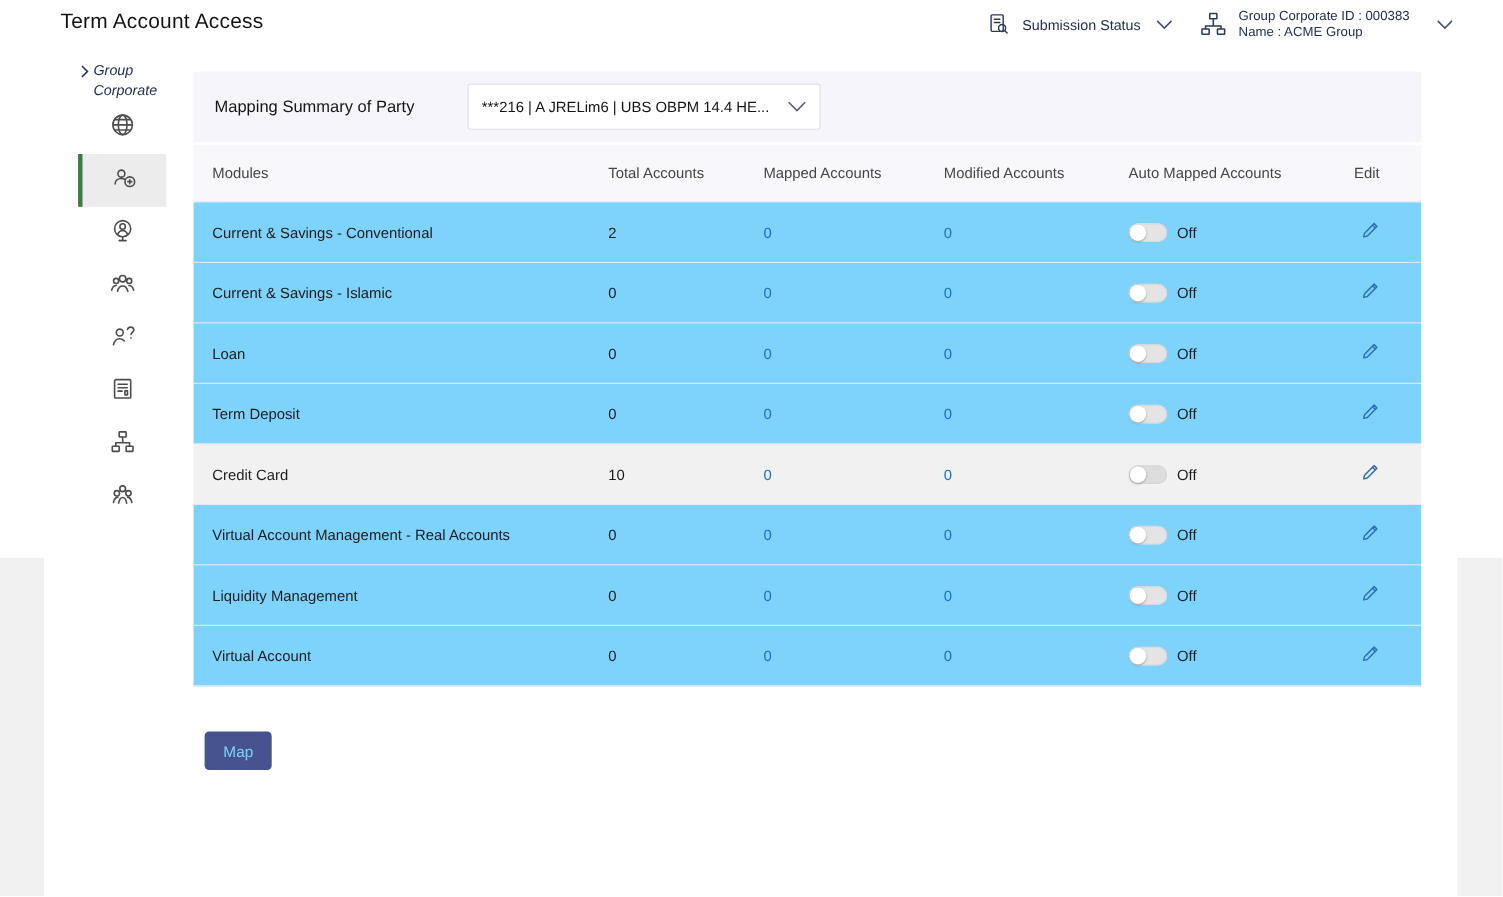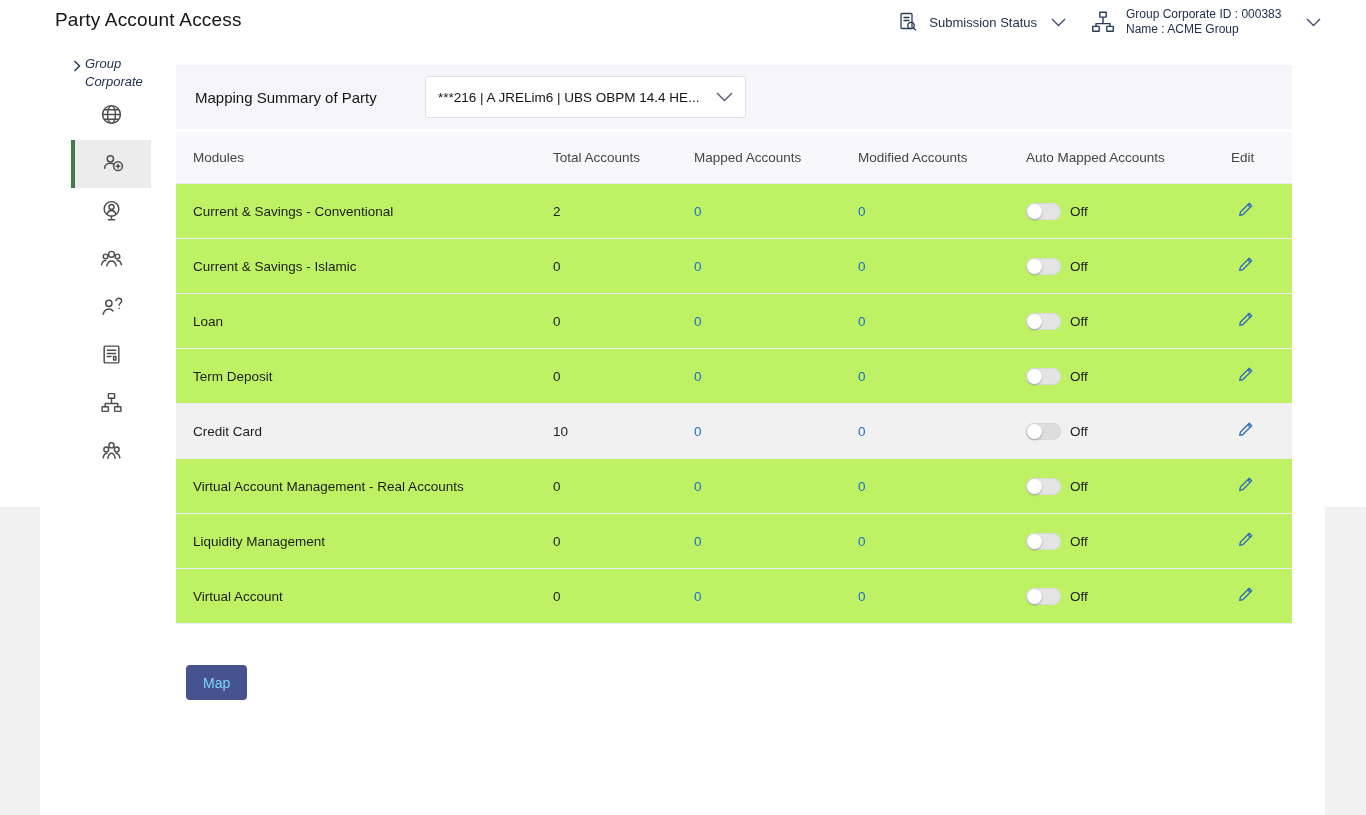--- a/index.html
+++ b/index.html
@@ -33,21 +33,21 @@
   
   .content { position:absolute; left:176px; top:65px; width:1116px; }
   .summary-bar { height:64px; background:#f6f5fb; display:flex; align-items:center; padding-left:19px; }
   .summary-label { font-size:15px; font-weight:400; color:#161513; width:230px; }
   .party-select { width:321px; height:42px; background:#fff; border:1px solid #dfdfe6; border-radius:3px;
                   display:flex; align-items:center; justify-content:space-between; padding:15px 12px; cursor:pointer; }
   .party-select-text { font-size:13.5px; color:#161513; white-space:nowrap; overflow:hidden; }
 
   .grid-cols { display:grid; grid-template-columns:360px 141px 164px 168px 205px 1fr; align-items:center; padding-left:17px; }
   .thead { height:52px; margin-top:3px; background:#f8f7fc; font-size:13.5px; color:#454545; border-bottom:1px solid #e9e7f4; }
-  .trow { height:55px; background:#bef264; font-size:13.5px; color:#1d1d1d; border-bottom:1px solid #ecebf7; }
+  .trow { height:55px; background:#7dd3fc; font-size:13.5px; color:#1d1d1d; border-bottom:1px solid #ecebf7; }
   .trow.highlight { background:#f1f1f1; }
   .num { color:#1d1d1d; }
   .link { color:#1b6fc9; text-decoration:none; cursor:pointer; }
   .toggle-cell { display:flex; align-items:center; }
   .toggle { width:35px; height:17px; border-radius:9px; background:#e4e4e4; box-shadow:inset 0 0 0 1px #d8d8d8; position:relative; display:inline-block; cursor:pointer; }
   .trow.highlight .toggle { background:#dddddd; }
   .knob { position:absolute; left:1px; top:1px; width:15px; height:15px; border-radius:50%; background:#fff; box-shadow:0 1px 2px rgba(0,0,0,.3); }
   .toggle-label { margin-left:9px; color:#1d1d1d; }
   .edit-cell { padding-left:6px; }
   .edit-btn { display:inline-flex; cursor:pointer; }
@@ -60,21 +60,21 @@
   .footer-actions { position:absolute; top:719px; right:63px; display:flex; gap:16px; }
 </style>
 </head>
 <body>
 
 <div class="viewport">
   <div class="side-strip left"></div>
   <div class="side-strip right"></div>
 
   <header class="topbar">
-    <h1 class="page-title">Party Account Access</h1>
+    <h1 class="page-title">Term Account Access</h1>
     <div class="topbar-right">
       <span class="tb-icon">
         <svg width="22" height="22" viewBox="0 0 22 22" fill="none" stroke="#2b3a55" stroke-width="1.3" stroke-linecap="round" stroke-linejoin="round">
           <rect x="4" y="2.5" width="11" height="15" rx="1"></rect>
           <path d="M7 6.5h5M7 9.5h5"></path>
           <circle cx="14" cy="14.5" r="3.2"></circle>
           <path d="M16.3 16.8L18.6 19.1"></path>
         </svg>
       </span>
       <span class="tb-text">Submission Status</span>

